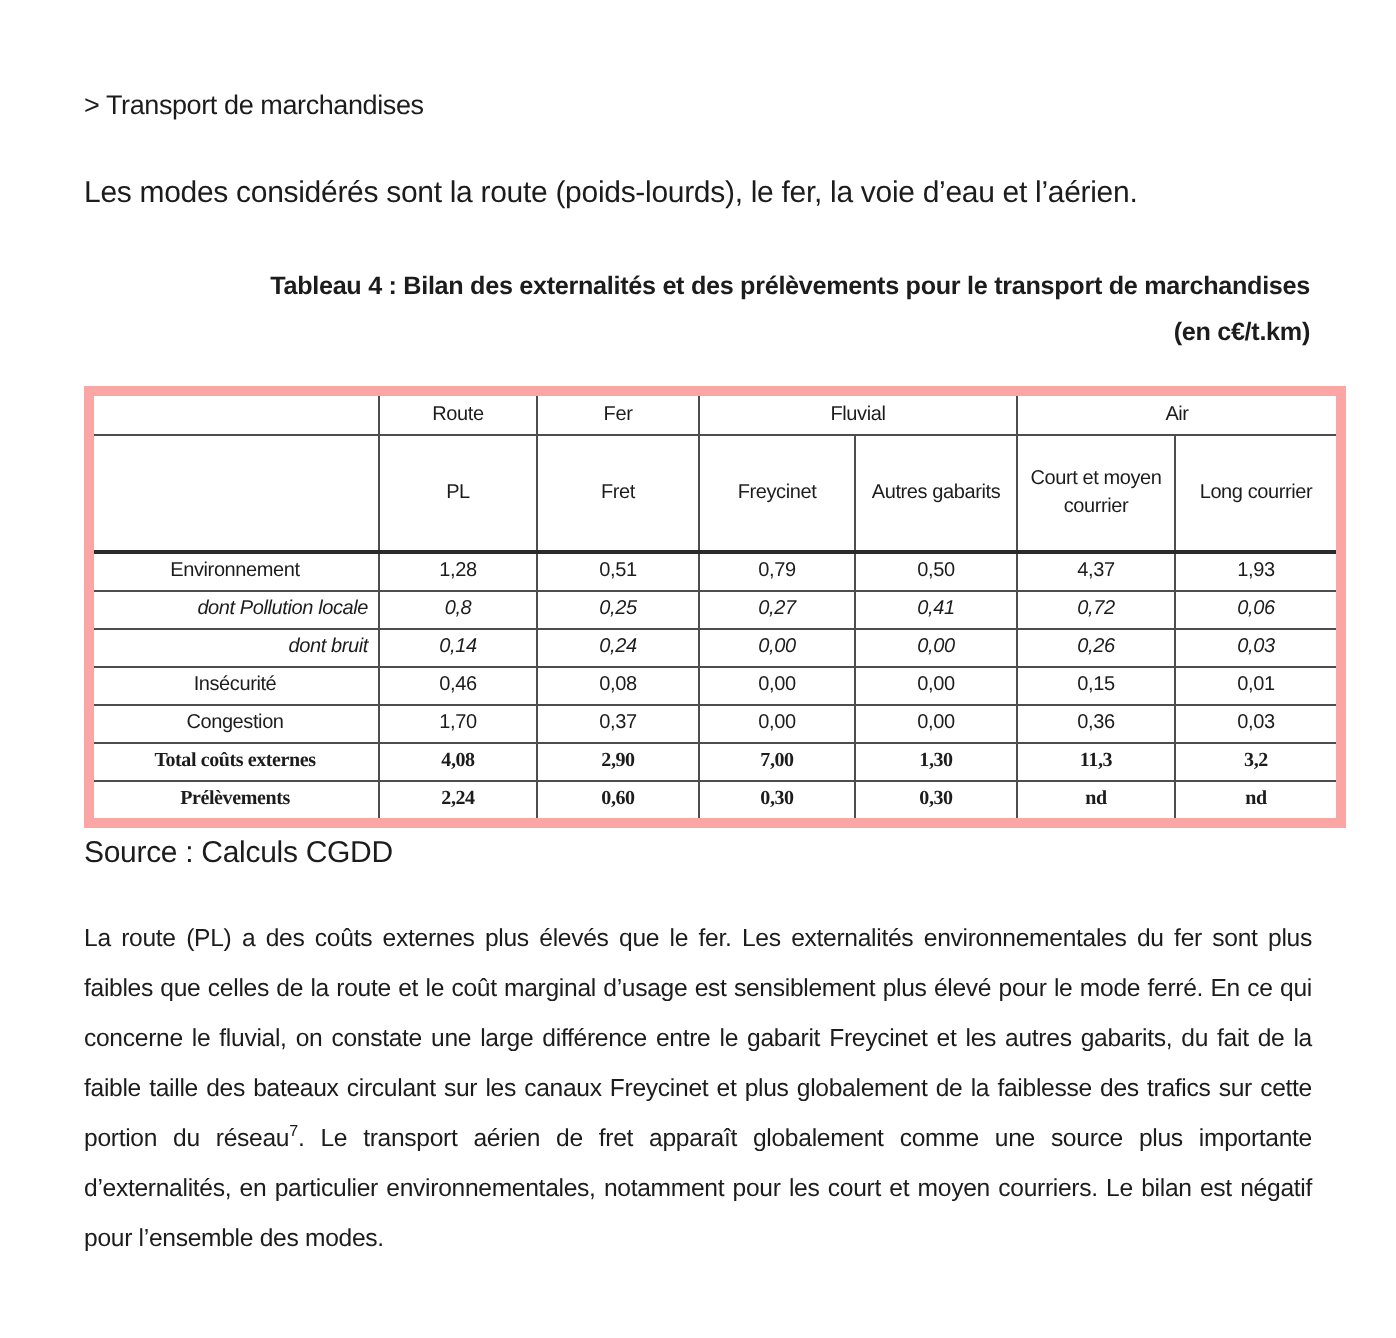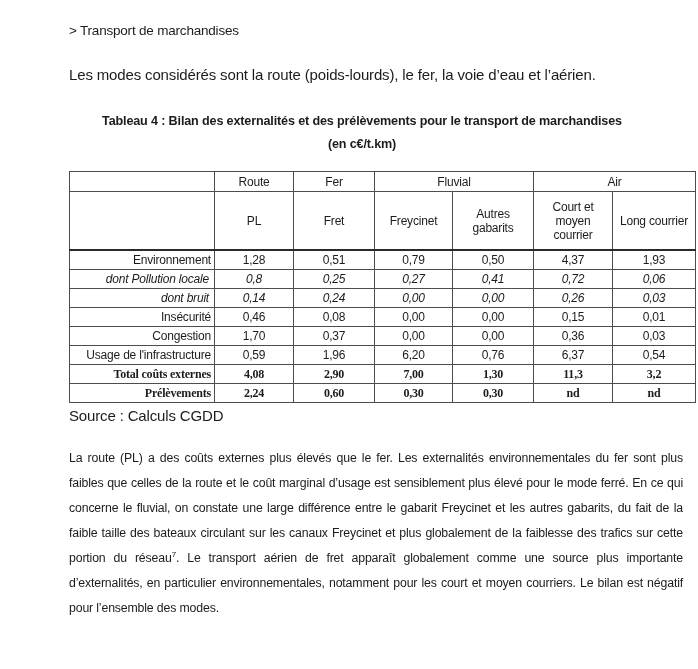--- a/index.html
+++ b/index.html
@@ -3,43 +3,43 @@
 <meta charset="utf-8">
 <style>
   html, body { margin: 0; padding: 0; }
   body {
     width: 698px; height: 669px;
     background: #ffffff;
     color: #1c1c1c;
     font-family: "Liberation Sans", sans-serif;
     overflow: hidden;
   }
-  .page { padding: 23px 43px 0 42px; margin-left: 27px; }
+  .page { padding: 45px 43px 0 42px; }
 
   .heading { font-size: 13.5px; letter-spacing: -0.2px; }
 
   .intro { margin-top: 28px; font-size: 15px; letter-spacing: -0.15px; }
 
   .title-block {
     margin-top: 27px;
-    text-align: center;
+    text-align: right;
     font-weight: bold;
     font-size: 12.6px;
     line-height: 23px;
     letter-spacing: -0.15px;
   }
 
   table.ext-table {
     border-collapse: collapse;
     table-layout: fixed;
     width: 626px;
     margin-top: 15px;
-    font-size: 12px;
+    font-size: 10px;
     letter-spacing: -0.2px;
-    border: 1px solid #fca5a5;
+    border: 5px solid #fca5a5;
   }
   .ext-table th, .ext-table td {
     border: 1px solid #4d4d4d;
     padding: 0 3px;
     overflow: hidden;
   }
   .ext-table thead th {
     font-weight: normal;
     text-align: center;
     line-height: 14px;
@@ -47,21 +47,21 @@
   .ext-table thead tr.group-row th { height: 19px; }
   .ext-table thead tr.sub-row th {
     height: 57px;
     border-bottom: 2px solid #2a2a2a;
   }
   .ext-table tbody td {
     height: 18px;
     text-align: center;
     line-height: 16px;
   }
-  .ext-table tbody td.row-label { text-align: right; padding-left: 2px; }
+  .ext-table tbody td.row-label { text-align: center; padding-left: 2px; }
   tr.row-italic { font-style: italic; }
   tr.row-italic td.row-label { text-align: right; padding-right: 5px; }
   tr.row-bold { font-weight: bold; font-family: Liberation Serif, serif; }
 
   .source { font-size: 15px; margin-top: 4px; letter-spacing: -0.15px; }
 
   .body-text {
     margin-top: 22px;
     width: 614px;
     font-size: 12.3px;
@@ -152,29 +152,20 @@
       </tr>
       <tr class="row-normal">
         <td class="row-label">Congestion</td>
         <td>1,70</td>
         <td>0,37</td>
         <td>0,00</td>
         <td>0,00</td>
         <td>0,36</td>
         <td>0,03</td>
       </tr>
-      <tr class="row-normal">
-        <td class="row-label">Usage de l'infrastructure</td>
-        <td>0,59</td>
-        <td>1,96</td>
-        <td>6,20</td>
-        <td>0,76</td>
-        <td>6,37</td>
-        <td>0,54</td>
-      </tr>
       <tr class="row-bold">
         <td class="row-label">Total coûts externes</td>
         <td>4,08</td>
         <td>2,90</td>
         <td>7,00</td>
         <td>1,30</td>
         <td>11,3</td>
         <td>3,2</td>
       </tr>
       <tr class="row-bold">

